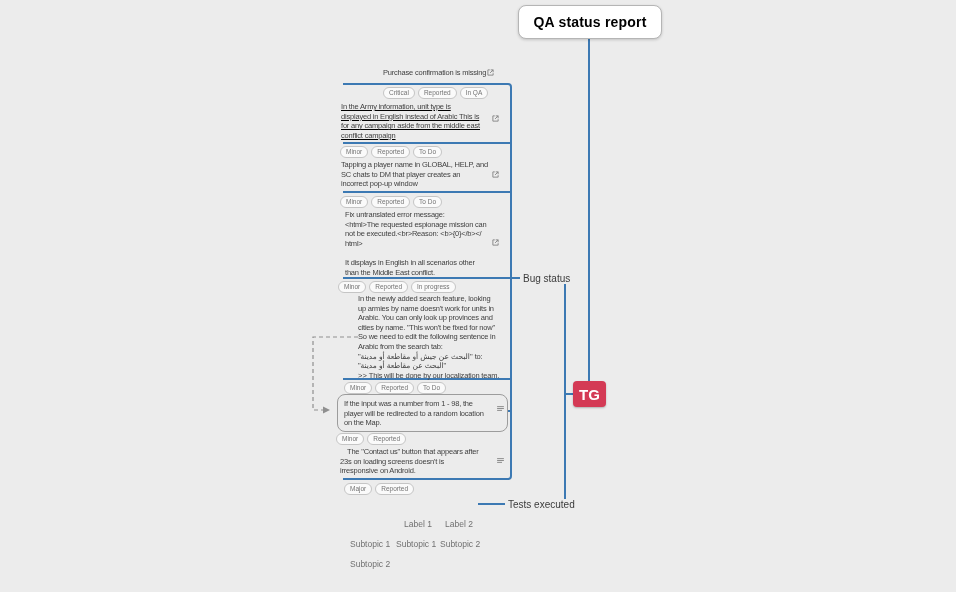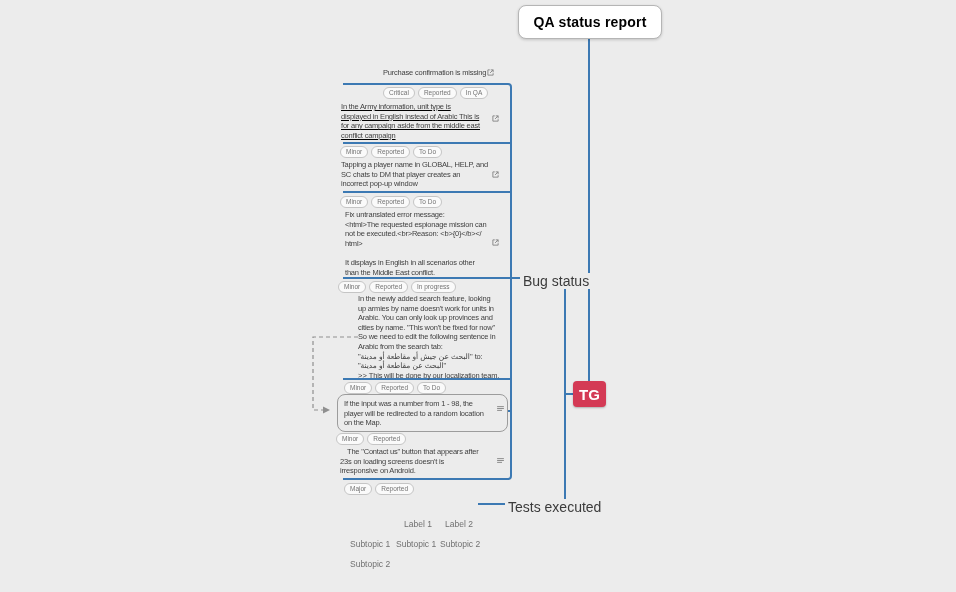--- a/index.html
+++ b/index.html
@@ -12,21 +12,21 @@
   .wires path.blue{stroke:var(--connector);stroke-width:2;fill:none;}
   .wires path.dash{stroke:var(--dashed);stroke-width:1.2;fill:none;stroke-dasharray:4 3;}
   .wires polygon{fill:var(--dashed);}
   .abs{position:absolute;z-index:2;}
   .root-node{left:518px;top:5px;width:142px;height:32px;background:#fff;border:1px solid #b5b5b5;
     border-radius:8px;box-shadow:0 1px 3px rgba(0,0,0,.18);display:flex;align-items:center;justify-content:center;
     font-size:14px;font-weight:700;color:#000000;letter-spacing:.2px;}
   .tg-node{left:573px;top:381px;width:33px;height:26px;background:var(--node-red);border-radius:4px;
     box-shadow:0 1px 2px rgba(0,0,0,.25);display:flex;align-items:center;justify-content:center;
     color:#fff;font-size:15px;font-weight:700;}
-  .branch-label{font-size:14px;color:#3b3b3b;background:var(--bg);padding:0 2px;white-space:nowrap;}
+  .branch-label{font-size:10px;color:#3b3b3b;background:var(--bg);padding:0 2px;white-space:nowrap;}
   .para{font-size:7.5px;line-height:9.6px;letter-spacing:-0.2px;color:#3f3f3f;white-space:pre-line;}
   .hdr-row{left:383px;top:68px;display:flex;align-items:flex-start;gap:0;}
   .hdr-row .para{white-space:nowrap;}
   .badges{display:flex;gap:3px;align-items:center;}
   .badge{font-size:6.5px;line-height:1;color:#737373;background:#fafafa;border:1px solid #c5c5c5;
     border-radius:8px;padding:2px 5px 1.5px;white-space:nowrap;}
   .icon-ext svg,.icon-notes svg{display:block;}
   .boxed-node{left:337px;top:394px;width:171px;height:38px;border:1.4px solid #9c9c9c;border-radius:8px;
     box-sizing:border-box;padding:4px 14px 12px 6px;}
   .footer-label{font-size:8.5px;color:#707070;white-space:nowrap;}

